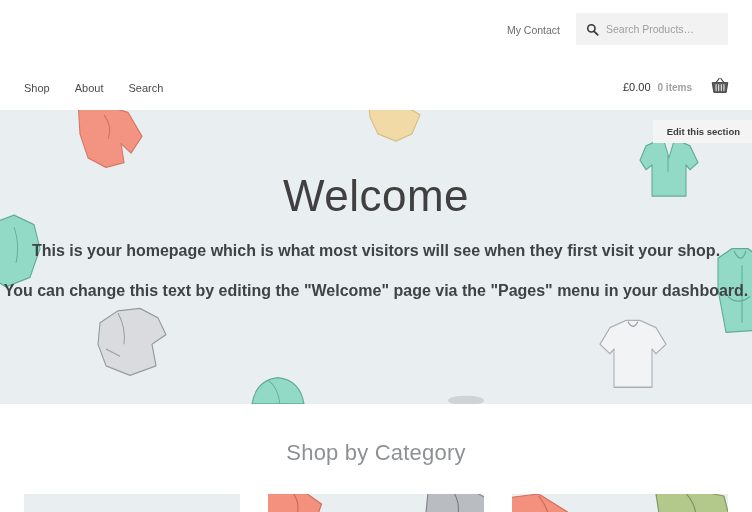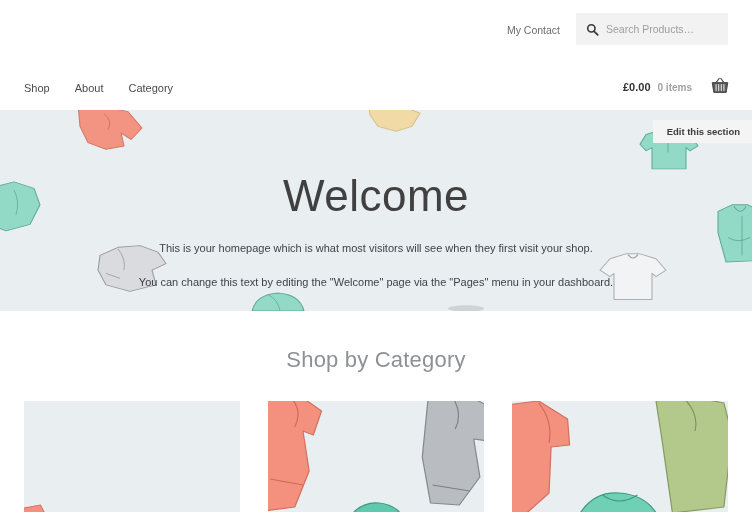--- a/index.html
+++ b/index.html
@@ -51,48 +51,49 @@
     display:flex; gap:25px;
   }
   .nav-link {
     font-size: 11px; color:#4a4a4a; text-decoration:none;
   }
 
   .cart-block {
     position:absolute; right:60px; bottom:17px;
     display:flex; align-items:baseline; gap:7px;
   }
-  .cart-amount { font-size: 11px; font-weight: 700; color:#333; }
+  .cart-amount { font-size: 11px; font-weight: 400; color:#333; }
   .cart-items { font-size: 10px; color:#a0a0a0;font-weight:bold; }
   .cart-icon-btn {
     position:absolute; right:22px; bottom:14px;
     width:20px; height:20px; background:none; border:none; padding:0; cursor:pointer;
   }
 
   
   .hero {
     position:relative;
-    height: 201px;
+    height: 294px;
     background: #e9eef1;
     overflow:hidden;
   }
   .hero-art { position:absolute; inset:0; width:100%; height:100%; }
   .hero-inner {
     position:relative; z-index:3;
     height:100%;
     display:flex; flex-direction:column; align-items:center;
     padding-top: 64px;
   }
   .hero-title {
     font-size: 44px; font-weight: 300; color:#404040;
     letter-spacing: 0.5px; line-height:1;
   }
   .hero-p {
-    font-size: 11px; color:#3f4347; text-align:center;
+    font-size: 16px; color:#3f4347; text-align:center;
     margin-top: 24px;
+    font-weight: bold;
   }
   .hero-p + .hero-p { margin-top: 22px; }
 
   .edit-section {
     position:absolute; right:0; top:10px; z-index:5;
     background: #f4f4f4;
     color:#3c3c3c;
     font-size: 9.5px; font-weight:700;
     padding: 6px 12px 6px 14px;
     border:none; cursor:pointer;
@@ -132,21 +133,21 @@
       <svg class="search-icon" viewBox="0 0 16 16">
         <circle cx="6.6" cy="6.6" r="4.5" fill="none" stroke="#3a3a3a" stroke-width="2"></circle>
         <line x1="10" y1="10.2" x2="14.4" y2="14.6" stroke="#3a3a3a" stroke-width="2.2" stroke-linecap="round"></line>
       </svg>
       <input class="search-input" type="text" placeholder="Search Products…" style="">
     </form>
 
     <nav class="main-nav">
       <a class="nav-link" href="#">Shop</a>
       <a class="nav-link" href="#">About</a>
-      <a class="nav-link" href="#">Category</a>
+      <a class="nav-link" href="#">Search</a>
     </nav>
 
     <div class="cart-block">
       <span class="cart-amount">£0.00</span>
       <span class="cart-items">0 items</span>
     </div>
 
     <button class="cart-icon-btn">
       <svg viewBox="0 0 20 20">
         <path d="M6.4 6.2 L9.2 2.4 M13.6 6.2 L10.8 2.4" stroke="#4a4a4a" stroke-width="1.1" fill="none" stroke-linecap="round"></path>

